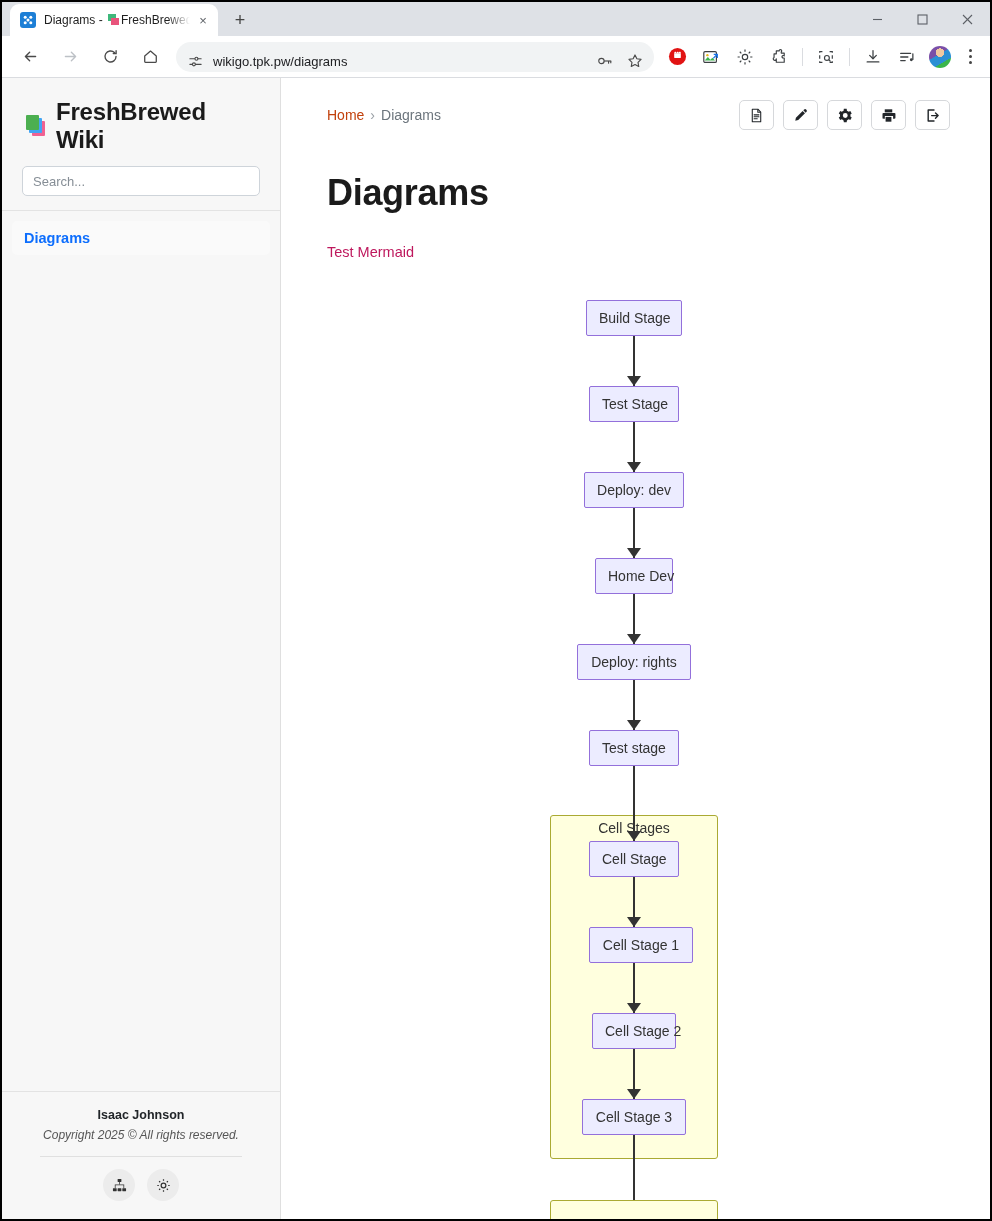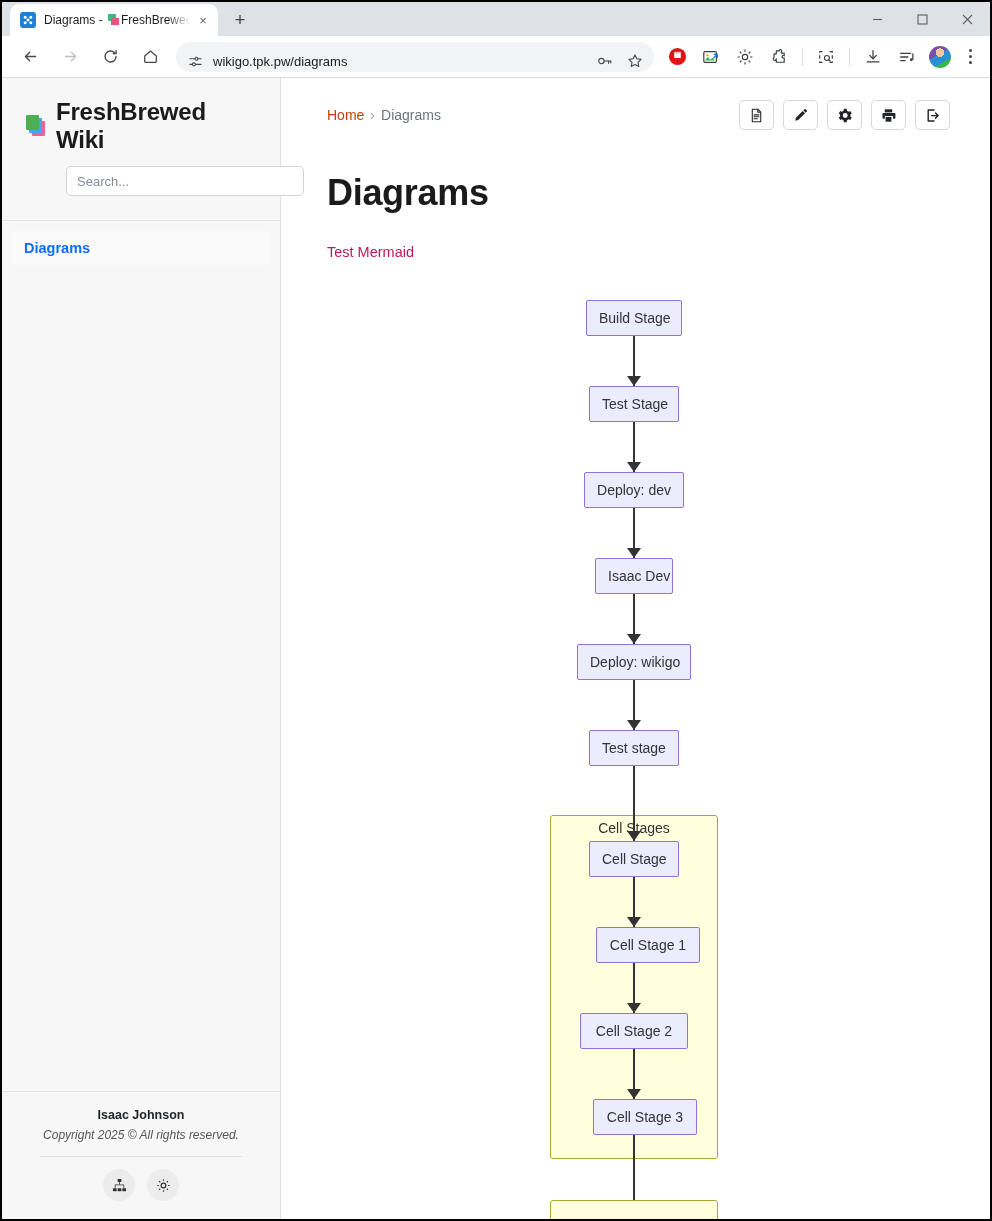--- a/index.html
+++ b/index.html
@@ -101,37 +101,37 @@
 
   
   .page { flex: 1 1 auto; display:flex; min-height:0; background:#fff; }
 
   
   .sidebar {
     width: 279px; flex:0 0 279px; background:#f7f7f7;
     border-right:1px solid #dfdfdf;
     display:flex; flex-direction:column; min-height:0;
   }
-  .sb-head { padding: 14px 20px 24px 20px; border-bottom:1px solid #e3e3e3; }
+  .sb-head { padding: 14px 20px 14px 20px; border-bottom:1px solid #e3e3e3; }
   .brand {
     display:flex; align-items:center; gap:8px;
     font-size: 24px; font-weight:700; color:#1b1b1b; letter-spacing:-0.2px;
     margin: 6px 0 12px 4px;
   }
   .brand-logo {
     width:22px; height:22px; position:relative; flex:0 0 22px;
   }
   .brand-logo .bk { position:absolute; width:13px; height:15px; border-radius:1px; }
   .brand-logo .b1 { background:#f06292; left:6px; top:6px; }
   .brand-logo .b2 { background:#42a5f5; left:3px; top:3px; }
   .brand-logo .b3 { background:#4caf50; left:0px; top:0px; }
   .search {
     width: 100%; height: 30px; border:1px solid #ced4da; border-radius:5px;
     background:#fff; font-size:13px; color:#495057; padding: 0 10px;
-    font-family:"Liberation Sans", sans-serif; outline:none;margin-left:44px;
+    font-family:"Liberation Sans", sans-serif; outline:none;
   }
   .search::placeholder { color:#868e96; }
   .sb-nav { padding: 10px 10px 0 10px; flex:1 1 auto; overflow:hidden; }
   .nav-item {
     display:block; padding: 9px 12px; border-radius:5px;
     font-size:14.5px; font-weight:700; color:#0d6efd; background:#fafafa;
     text-decoration:none;
   }
   .sb-foot { border-top:1px solid #e3e3e3; padding: 16px 20px 18px 20px; text-align:center; }
   .foot-name { font-size:12.5px; font-weight:700; color:#212529; }
@@ -435,24 +435,24 @@
           <div class="edge" style="left: 307px; top: 595px; height: 50px;"></div>
           <div class="arrow" style="left: 307px; top: 635px;"></div>
           <div class="edge" style="left: 307px; top: 681px; height: 50px;"></div>
           <div class="arrow" style="left: 307px; top: 721px;"></div>
           <div class="edge" style="left: 307px; top: 767px; height: 50px;"></div>
           <div class="arrow" style="left: 307px; top: 807px;"></div>
           <div class="edge" style="left: 307px; top: 853px; height: 65px;"></div>
           <div class="node" style="left: 307px; top: 18px; width: 96px; height: 36px; line-height: 14px; padding-left: 12px;">Build Stage</div>
           <div class="node" style="left: 307px; top: 104px; width: 90px; height: 36px; line-height: 14px;">Test Stage</div>
           <div class="node" style="left: 307px; top: 190px; width: 100px; height: 36px; line-height: 14px;">Deploy: dev</div>
-          <div class="node" style="left: 307px; top: 276px; width: 78px; height: 36px; line-height: 14px;">Isaac Dev</div>
-          <div class="node" style="left: 307px; top: 362px; width: 114px; height: 36px; line-height: 14px;">Deploy: wikigo</div>
+          <div class="node" style="left: 307px; top: 276px; width: 78px; height: 36px; line-height: 14px;">Home Dev</div>
+          <div class="node" style="left: 307px; top: 362px; width: 114px; height: 36px; line-height: 14px;">Deploy: rights</div>
           <div class="node" style="left: 307px; top: 448px; width: 90px; height: 36px; line-height: 14px;">Test stage</div>
           <div class="node" style="left: 307px; top: 559px; width: 90px; height: 36px; line-height: 14px;">Cell Stage</div>
-          <div class="node" style="left: 321px; top: 645px; width: 104px; height: 36px; line-height: 14px;">Cell Stage 1</div>
-          <div class="node" style="left: 307px; top: 731px; width: 108px; height: 36px; line-height: 14px;">Cell Stage 2</div>
-          <div class="node" style="left: 307px; top: 817px; width: 104px; height: 36px; line-height: 14px; margin-left: 11px;">Cell Stage 3</div>
+          <div class="node" style="left: 314px; top: 645px; width: 104px; height: 36px; line-height: 14px;">Cell Stage 1</div>
+          <div class="node" style="left: 307px; top: 731px; width: 84px; height: 36px; line-height: 14px;">Cell Stage 2</div>
+          <div class="node" style="left: 307px; top: 817px; width: 104px; height: 36px; line-height: 14px;">Cell Stage 3</div>
         </div>
 
     </div>
   </div>
 </div>
 
 </body></html>

